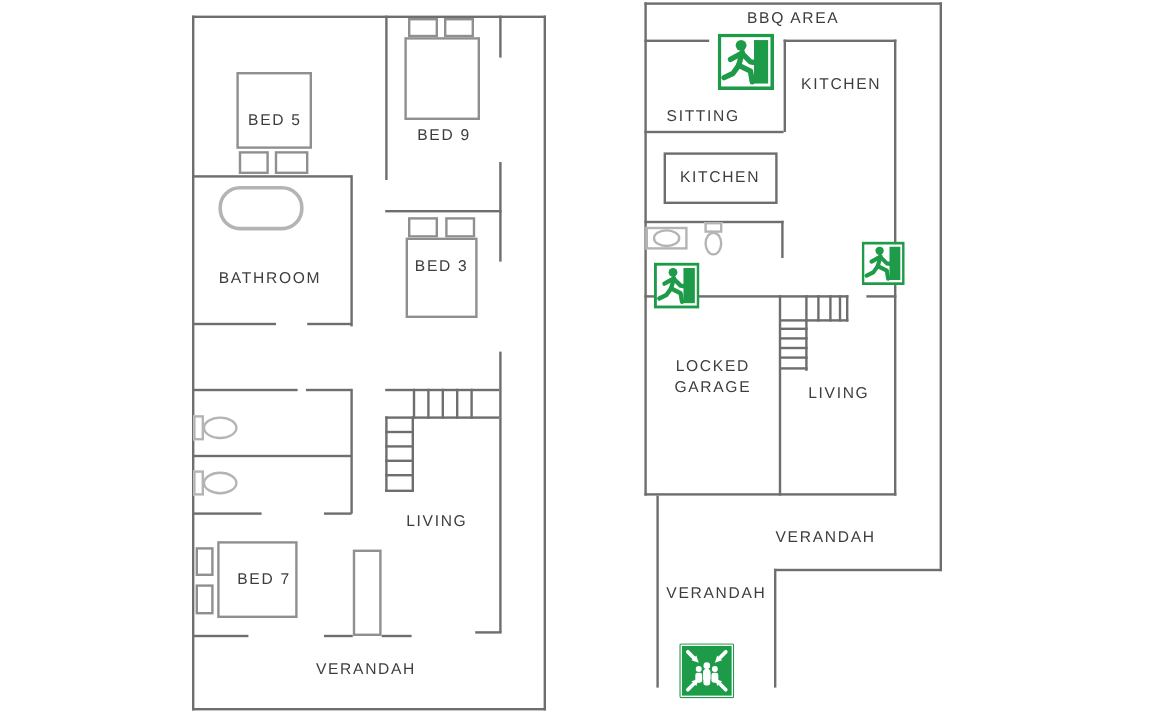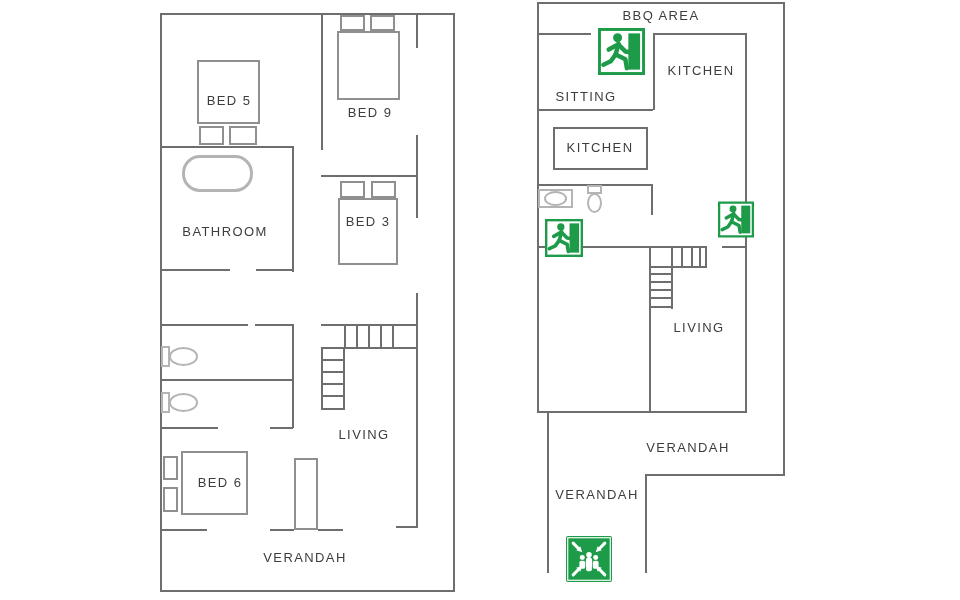--- a/index.html
+++ b/index.html
@@ -180,23 +180,24 @@
     </svg>
   <svg class="icon" style="left:566px;top:536px;color:var(--green)" width="46" height="46">
       <use href="#assembly"></use>
     </svg>
 
   <div class="lbl" style="left:229px;top:100px">BED 5</div>
   <div class="lbl" style="left:370px;top:112px">BED 9</div>
   <div class="lbl" style="left:225px;top:231px">BATHROOM</div>
   <div class="lbl" style="left:368px;top:221px">BED 3</div>
   <div class="lbl" style="left:364px;top:434px">LIVING</div>
-  <div class="lbl" style="left:220px;top:482px">BED 6</div>
+  <div class="lbl" style="left:220px;top:482px">BED 7</div>
   <div class="lbl" style="left:305px;top:557px">VERANDAH</div>
 
   <div class="lbl" style="left:661px;top:15px">BBQ AREA</div>
   <div class="lbl" style="left:586px;top:96px">SITTING</div>
   <div class="lbl" style="left:701px;top:70px">KITCHEN</div>
   <div class="lbl" style="left:600px;top:147px">KITCHEN</div>
+  <div class="lbl wrap" style="left:594px;top:314px">LOCKED GARAGE</div>
   <div class="lbl" style="left:699px;top:327px">LIVING</div>
   <div class="lbl" style="left:688px;top:447px">VERANDAH</div>
   <div class="lbl" style="left:597px;top:494px">VERANDAH</div>
 </div>
 
 </body></html>

